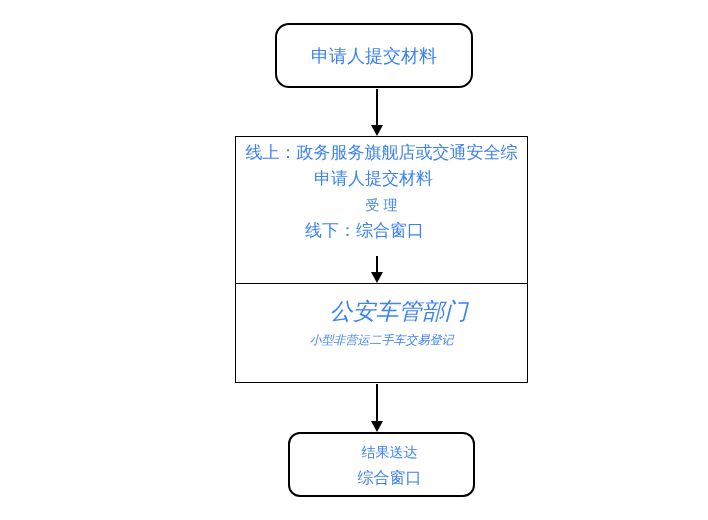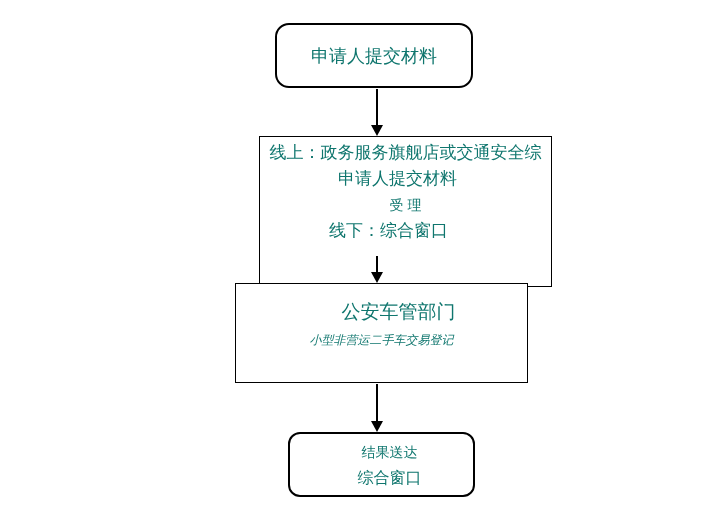--- a/index.html
+++ b/index.html
@@ -15,54 +15,54 @@
   }
   .node {
     position: absolute;
     background: #ffffff;
     border: 2px solid #000000;
     display: flex;
     flex-direction: column;
     align-items: center;
     justify-content: center;
     text-align: center;
-    color: #0f766e;
+    color: #3b82f6;
   }
   .node.rect {
     border-width: 1.5px;
     justify-content: flex-start;
   }
   .rounded { border-radius: 14px; }
 
   .line { width: 100%; position: relative; white-space: nowrap; }
   .serif { font-family: "Liberation Serif", "DejaVu Serif", serif; }
   .sans  { font-family: "Liberation Sans", "DejaVu Sans", sans-serif; }
 
   
   #n-submit {
     left: 275px; top: 23px; width: 198px; height: 65px;
   }
   #n-submit .line { font-size: 18px; }
 
   
   #n-accept {
     left: 235px; top: 136px; width: 293px; height: 151px;
-    padding-top: 3px; line-height: 26px; margin-left: 24px;
+    padding-top: 3px; line-height: 26px;
   }
   #n-accept .line { font-size: 17px; }
   #n-accept .l2 { left: -8px; }
   #n-accept .l3 { left: -17px; }
   #n-accept .l4 { font-size: 14px; left: 0; }
 
   
   #n-registration {
     left: 235px; top: 283px; width: 293px; height: 100px;
     padding-top: 14px; line-height: 28px;
   }
-  #n-registration .l1 { font-size: 19px; left: 17px; }
+  #n-registration .l1 { font-size: 23px; left: 17px; font-style: italic; }
   #n-registration .l2 { font-size: 12px; font-style: italic; }
 
   
   #n-delivery {
     left: 288px; top: 432px; width: 187px; height: 65px;
     border-radius: 12px; line-height: 25px;
   }
   #n-delivery .l1 { font-size: 16px; left: 8px; }
   #n-delivery .l2 { font-size: 14px; left: 8px; }
 

